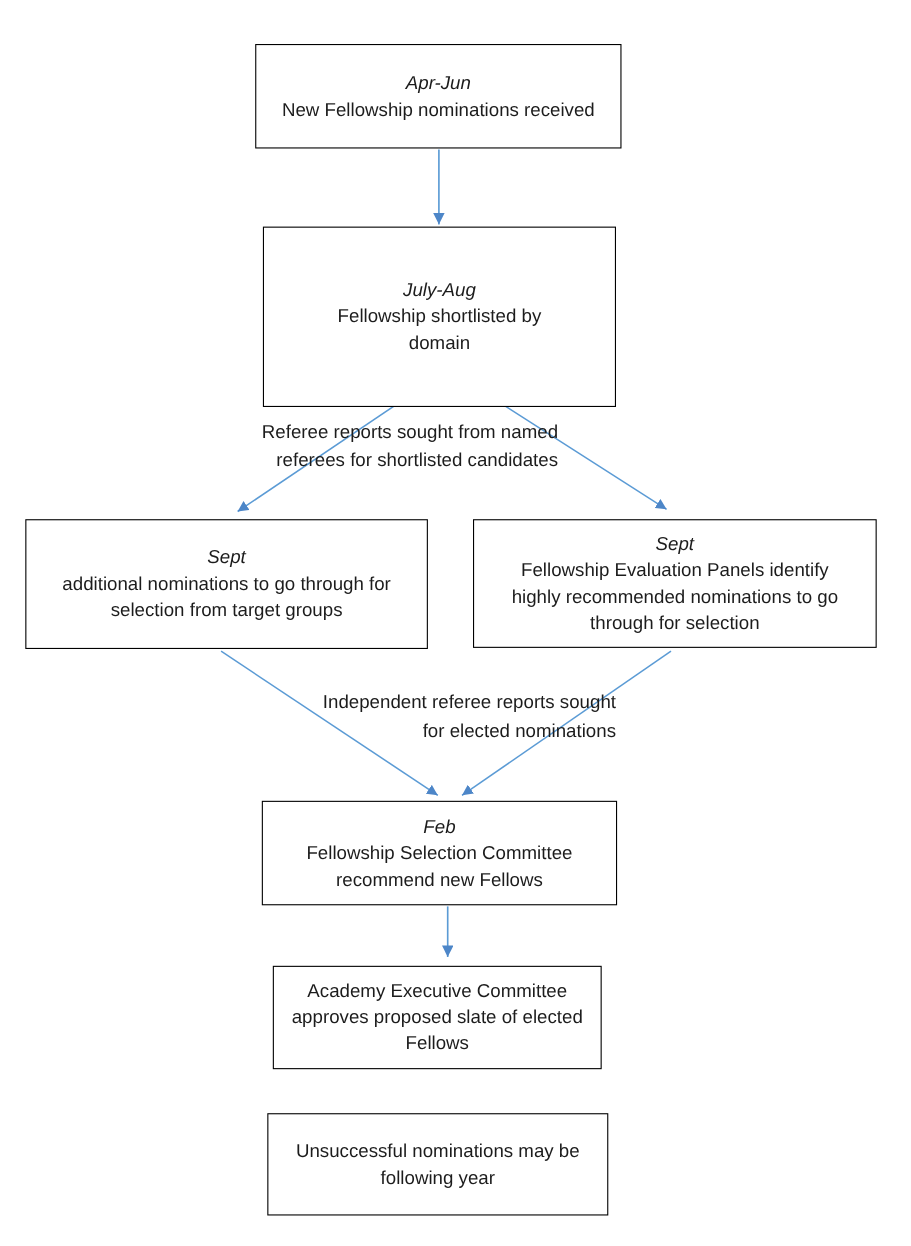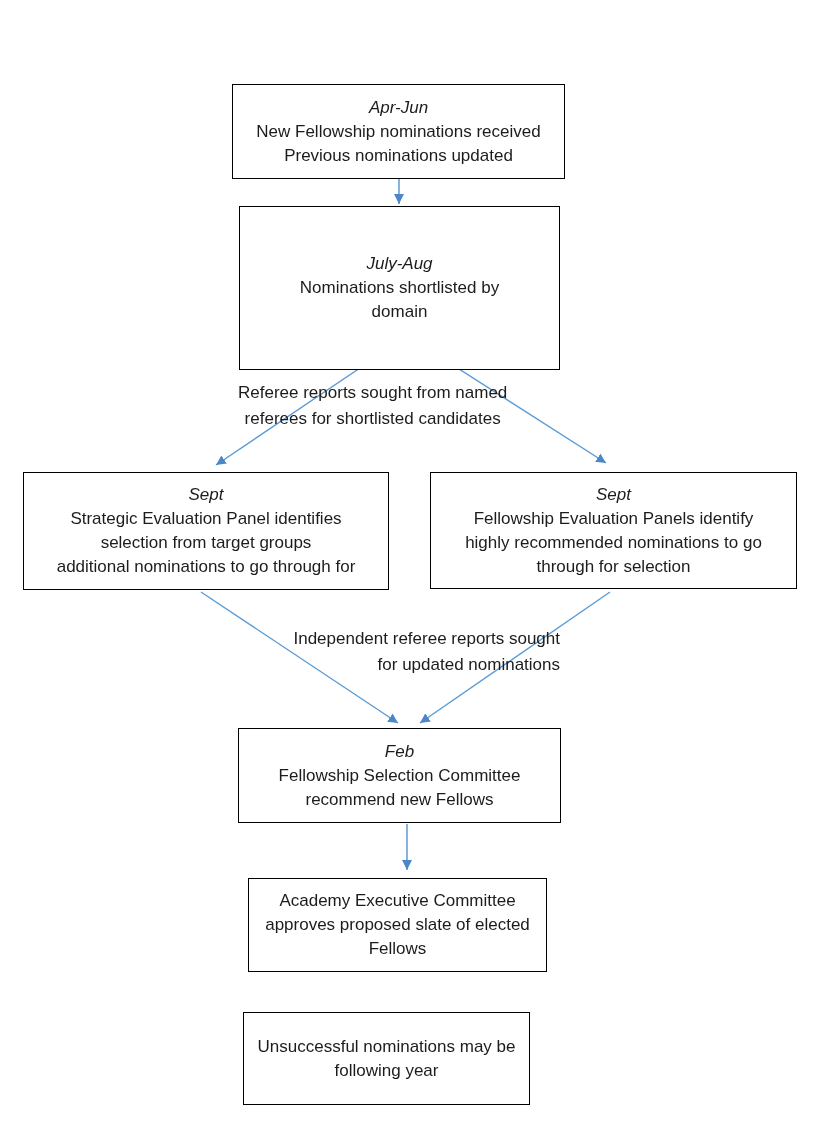--- a/index.html
+++ b/index.html
@@ -12,29 +12,29 @@
     position:absolute; box-sizing:border-box;
     border:1.5px solid #000000; background:#ffffff;
     display:flex; flex-direction:column; justify-content:center;
     text-align:center; font-size:17px; line-height:24px;
   }
   .node .date { font-style:italic; }
   .node .line, .lbl .line { white-space:nowrap; }
   .lbl { position:absolute; font-size:17px; line-height:26px; }
 
   
-  #n-apr-jun       { left:232px; top:40px;   width:333px; height:95px;margin-top:44px;  }
+  #n-apr-jun       { left:232px; top:40px;   width:333px; height:95px;  }
   #n-july-aug      { left:239px; top:206px;  width:321px; height:164px; }
   #n-sept-strat    { left:23px;  top:472px;  width:366px; height:118px; }
   #n-sept-fellow   { left:430px; top:472px;  width:367px; height:117px; }
   #n-feb           { left:238px; top:728px;  width:323px; height:95px;  }
   #n-academy       { left:248px; top:878px;  width:299px; height:94px;  }
-  #n-unsuccessful  { left:243px; top:1012px; width:287px; height:93px;  }
+  #n-unsuccessful  { left:243px; top:1012px; width:310px; height:93px;  }
 
-  #lbl-referee     { left:238px; top:380px; text-align:center; }
+  #lbl-referee     { left:238px; top:380px; text-align:right; }
   #lbl-independent { left:238px; top:626px; width:322px; text-align:right; }
 
   svg.arrows { position:absolute; left:0; top:0; width:828px; height:1133px; pointer-events:none; }
 </style>
 </head>
 <body>
 
 <div class="canvas">
 
   <svg class="arrows" viewBox="0 0 828 1133">
@@ -47,51 +47,49 @@
     <line x1="406" y1="337" x2="216" y2="465" stroke="#5b9bd5" stroke-width="1.4" marker-end="url(#ah)"></line>
     <line x1="409" y1="337" x2="606" y2="463" stroke="#5b9bd5" stroke-width="1.4" marker-end="url(#ah)"></line>
     <line x1="201" y1="592" x2="398" y2="723" stroke="#5b9bd5" stroke-width="1.4" marker-end="url(#ah)"></line>
     <line x1="610" y1="592" x2="420" y2="723" stroke="#5b9bd5" stroke-width="1.4" marker-end="url(#ah)"></line>
     <line x1="407" y1="824" x2="407" y2="870" stroke="#5b9bd5" stroke-width="1.5" marker-end="url(#ah)"></line>
   </svg>
 
   <div class="node" id="n-apr-jun">
     <div class="date">Apr-Jun</div>
     <div class="line">New Fellowship nominations received</div>
-    <div class="line">Previous nominations updated</div>
   </div>
 
   <div class="node" id="n-july-aug">
     <div class="date">July-Aug</div>
-    <div class="line">Nominations shortlisted by</div>
+    <div class="line">Fellowship shortlisted by</div>
     <div class="line">domain</div>
   </div>
 
   <div class="lbl" id="lbl-referee">
     <div class="line">Referee reports sought from named</div>
     <div class="line">referees for shortlisted candidates</div>
   </div>
 
   <div class="node" id="n-sept-strat">
     <div class="date">Sept</div>
-    <div class="line">Strategic Evaluation Panel identifies</div>
+    <div class="line">additional nominations to go through for</div>
     <div class="line">selection from target groups</div>
-    <div class="line">additional nominations to go through for</div>
   </div>
 
   <div class="node" id="n-sept-fellow">
     <div class="date">Sept</div>
     <div class="line">Fellowship Evaluation Panels identify</div>
     <div class="line">highly recommended nominations to go</div>
     <div class="line">through for selection</div>
   </div>
 
   <div class="lbl" id="lbl-independent">
     <div class="line">Independent referee reports sought</div>
-    <div class="line">for updated nominations</div>
+    <div class="line">for elected nominations</div>
   </div>
 
   <div class="node" id="n-academy">
     <div class="line">Academy Executive Committee</div>
     <div class="line">approves proposed slate of elected</div>
     <div class="line">Fellows</div>
   </div>
 
   <div class="node" id="n-feb">
     <div class="date">Feb</div>

